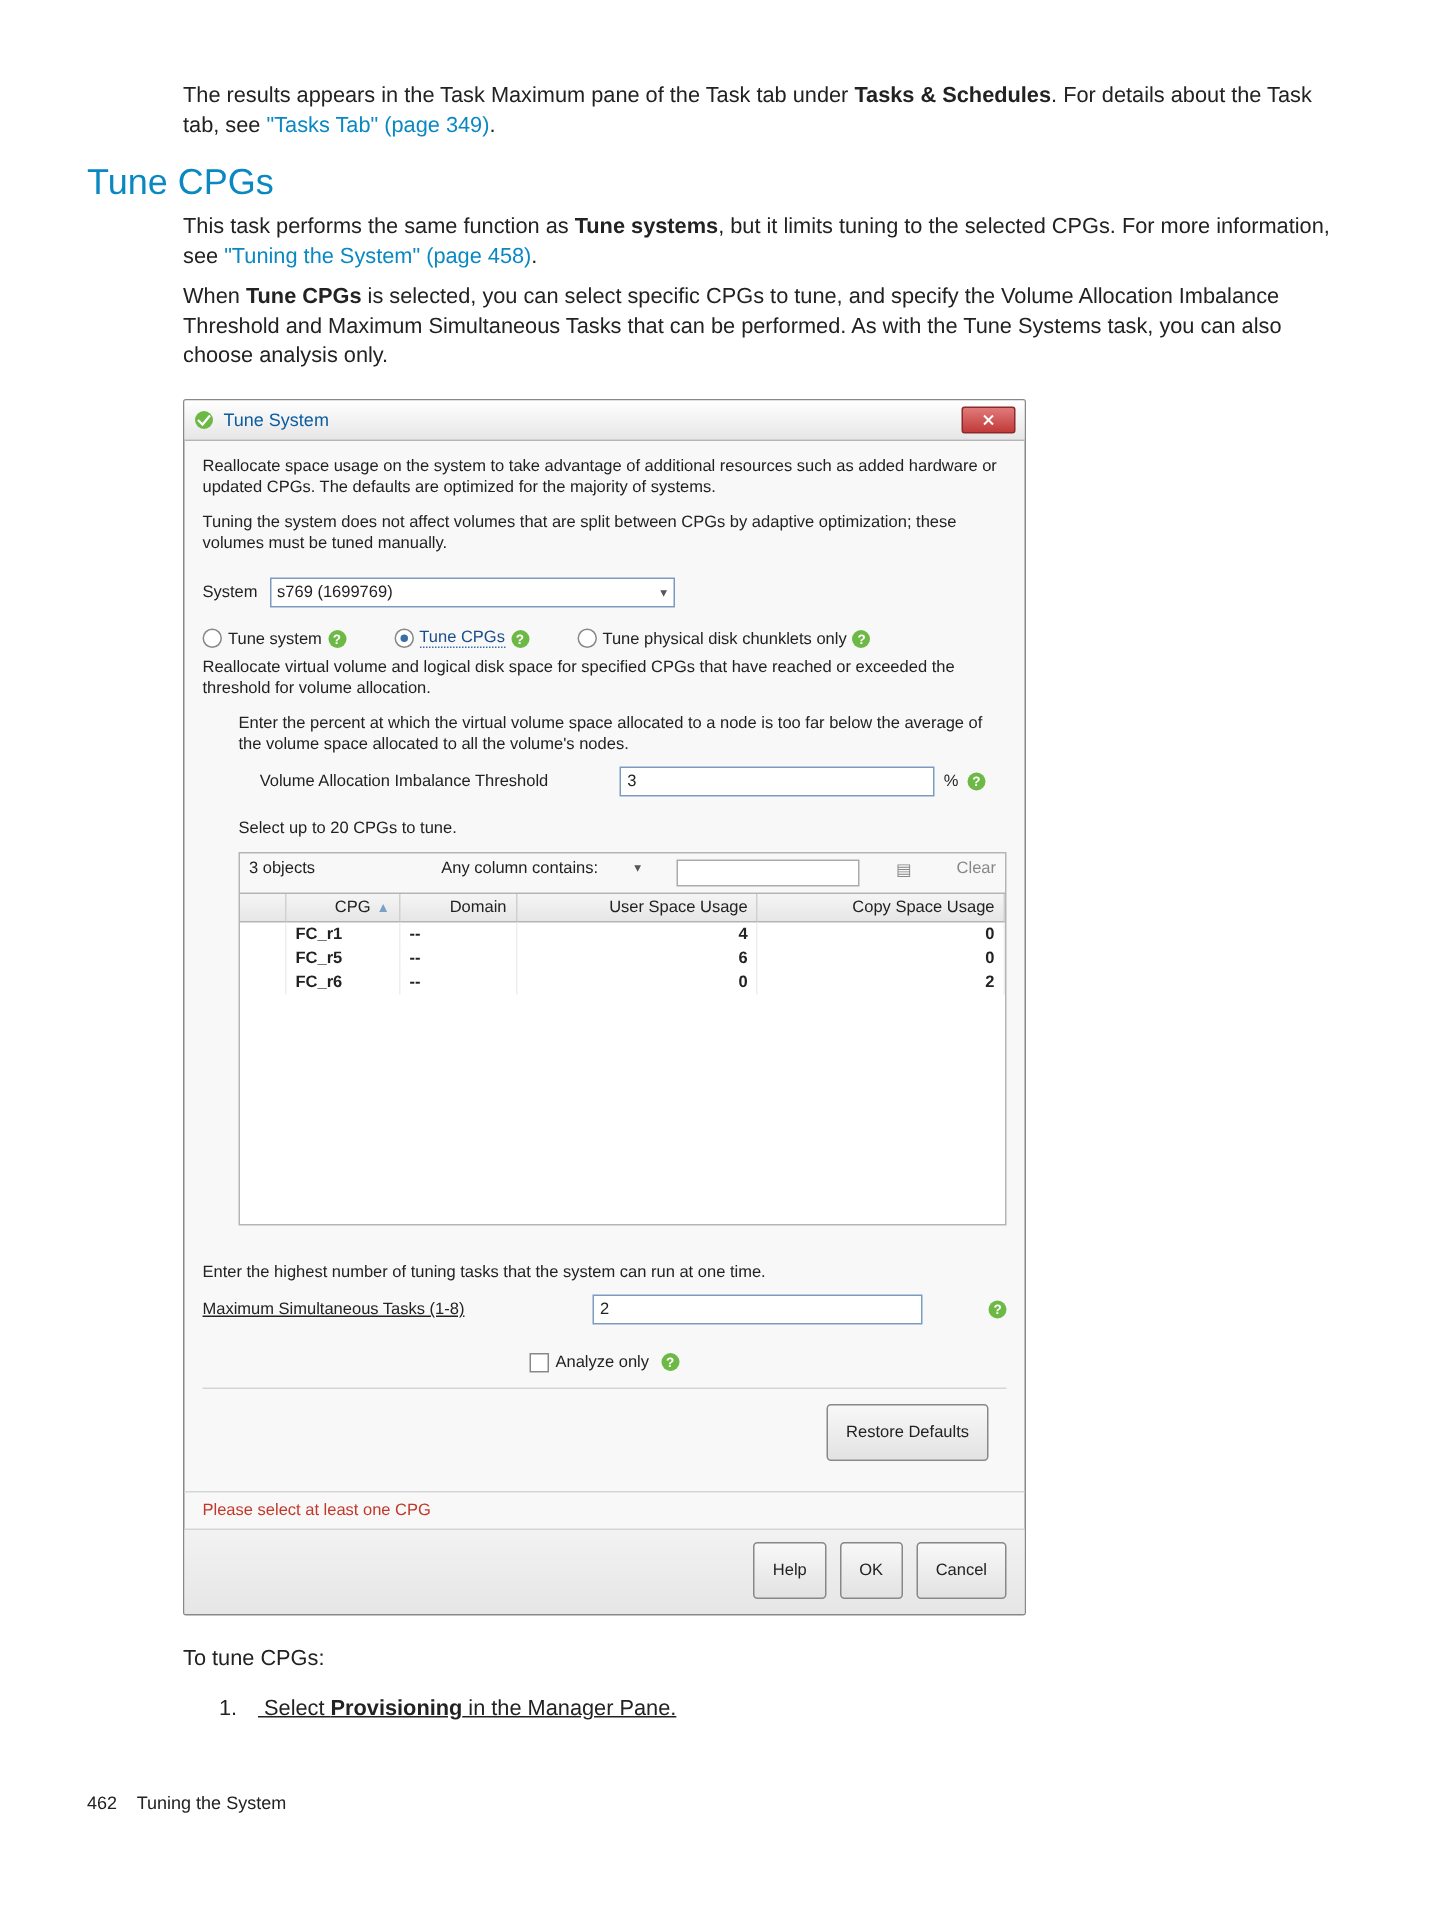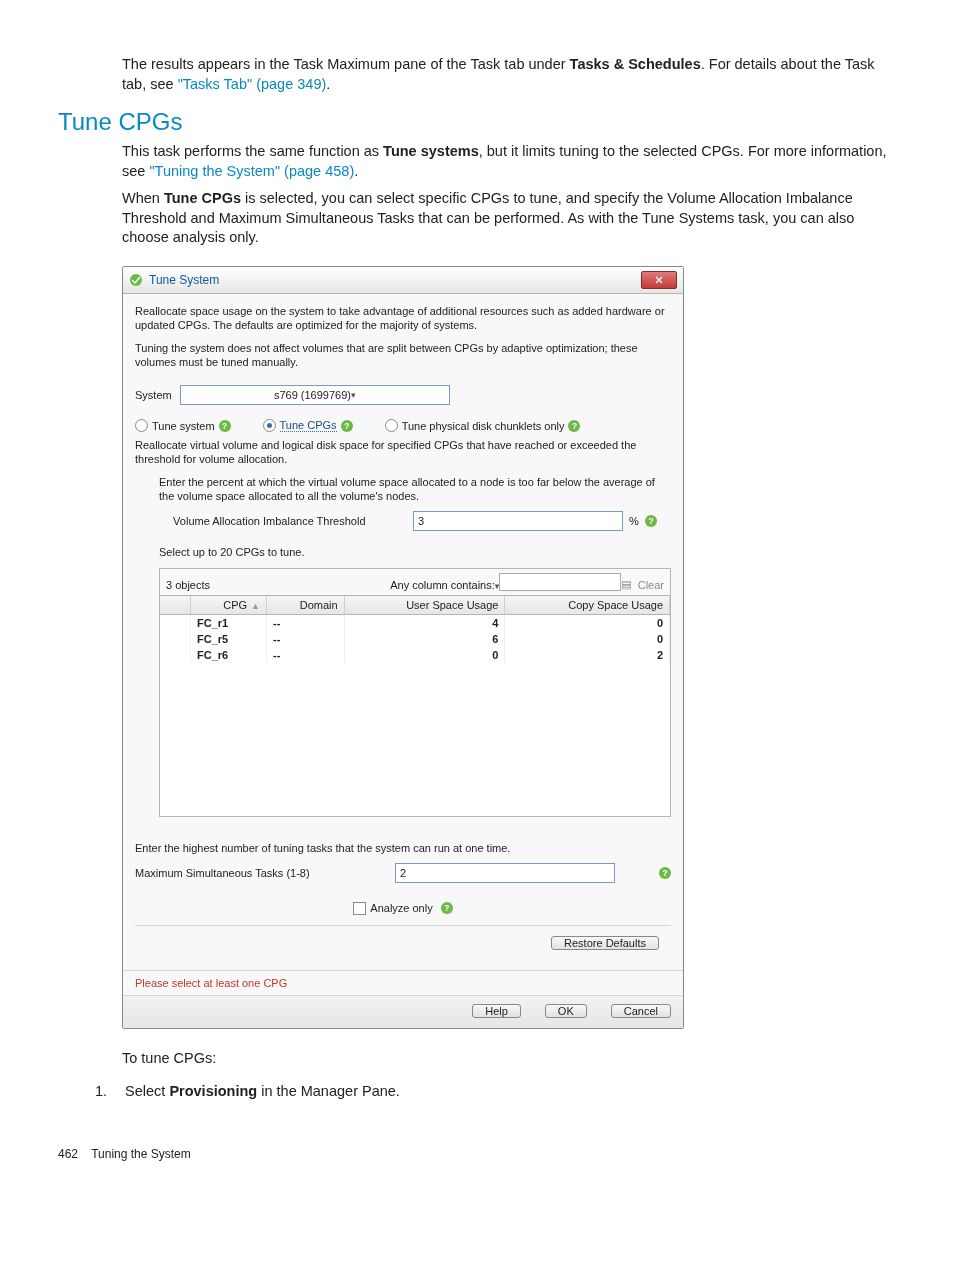--- a/index.html
+++ b/index.html
@@ -27,21 +27,21 @@
   color: #0a88c2;
   margin: 14px 0 6px 0;
 }
 .footer {
   margin-top: 48px;
   font-size: 12px;
   color: #222;
 }
 .footer .pgnum { margin-right: 10px; }
 .to-tune { margin-top: 20px; }
-.list-item { margin-left: 37px; }
+.list-item { margin-left: 88px; text-decoration: underline; }
 .list-item .index { display: inline-block; width: 26px; }
 
 
 .dialog {
   width: 560px;
   margin: 18px 0 0 64px;
   background: #f8f8f8;
   border: 1px solid #888;
   border-radius: 2px;
   font-size: 11px;
@@ -96,24 +96,24 @@
 .radio.checked::after { content: ""; width: 5px; height: 5px; background: #3a6ea8; border-radius: 50%; display:block; }
 .help-icon { width: 12px; height: 12px; background: #6db946; border-radius: 50%; display:inline-flex; align-items:center; justify-content:center; color:#fff; font-weight:bold; font-size:9px; }
 .dotted-underline { border-bottom: 1px dotted #3a6ea8; color: #1a4d8a; }
 .indent { margin-left: 24px; }
 .field-row { display: flex; align-items:center; margin: 6px 0; justify-content: center; }
 .field-row .lbl { flex: 0 0 auto; }
 .textbox { border: 1px solid #7a9ac0; background:#fff; height:18px; padding:0 4px; display:inline-flex; align-items:center; font-size:11px; }
 .percent { margin: 0 6px; }
 .table-wrapper { border: 1px solid #b5b5b5; margin-top: 4px; }
 .table-header-bar {
-  display:flex; align-items:flex-end; padding:4px 6px;
+  display:flex; align-items:flex-start; padding:4px 6px;
   border-bottom: 1px solid #b5b5b5;
   font-size: 11px;
-  gap: 0;
+  gap: 24px;
 }
 .table-header-bar .spacer { flex:1; }
 .search-box { border:1px solid #aaa; background:#fff; width:120px; height:16px; }
 .clear-txt { color:#888; margin-left:6px; }
 .grip { color:#888; }
 .data-table { width: 100%; border-collapse: collapse; font-size:11px; }
 .data-table th {
   background: linear-gradient(#f5f5f5, #e6e6e6);
   border-bottom: 1px solid #b5b5b5;
   border-right: 1px solid #d0d0d0;
@@ -127,21 +127,21 @@
   border-right: 1px solid #eee;
   font-weight: bold;
 }
 .sort-arrow { color:#7aa0c9; font-size:9px; margin-left:4px; }
 .table-area { height: 220px; background:#fff; overflow:auto; }
 .cb { width:11px; height:11px; border:1px solid #888; background:#fff; display:inline-block; vertical-align:middle; margin-right:4px; }
 .button-row { padding: 10px 12px; display:flex; justify-content:flex-end; border-top:1px solid #d5d5d5; margin-top:10px; }
 .win-button {
   background: linear-gradient(#f8f8f8, #e2e2e2);
   border: 1px solid #888; border-radius:3px;
-  font-size:11px; padding: 0 12px; margin-left:24px;
+  font-size:11px; padding: 12px 12px; margin-left:9px;
 }
 .validation-msg { color: #c0392b; font-size: 11px; padding: 6px 12px 6px 12px; border-top:1px solid #d5d5d5; }
 .bottom-buttons { padding: 8px 12px 10px; display:flex; justify-content:flex-end; border-top:1px solid #d5d5d5; background: linear-gradient(#f2f2f2, #e6e6e6); }
 </style>
 </head>
 <body>
 <div class="page">
 
 <p class="para first">
   <span>The results appears in the Task Maximum pane of the Task tab under </span><span class="bold">Tasks &amp; Schedules</span><span>. For details about the Task tab, see </span><span class="link">"Tasks Tab" (page 349)</span><span>.</span>
@@ -172,21 +172,21 @@
           </svg>
     </span>
   </div>
 
   <div class="dialog-body">
     <p>Reallocate space usage on the system to take advantage of additional resources such as added hardware or updated CPGs. The defaults are optimized for the majority of systems.</p>
     <p>Tuning the system does not affect volumes that are split between CPGs by adaptive optimization; these volumes must be tuned manually.</p>
 
     <div class="row" style="margin-top:16px;">
       <span class="label-left">System</span>
-      <div class="combo" style="max-width:260px;justify-content:center;">
+      <div class="combo" style="max-width:260px;">
         <span>s769 (1699769)</span>
         <span class="chev">▾</span>
       </div>
     </div>
 
     <div class="radio-row">
       <span class="opt">
         <span class="radio"></span>
         <span>Tune system</span>
         <span class="help-icon">?</span>
@@ -262,21 +262,21 @@
                 <td class="num">2</td>
               </tr>
             </tbody>
           </table>
         </div>
       </div>
     </div>
 
     <p style="margin-top:24px;">Enter the highest number of tuning tasks that the system can run at one time.</p>
     <div class="field-row">
-      <span class="lbl" style="width:260px;">Maximum Simultaneous Tasks (1-8)</span>
+      <span class="lbl" style="width:260px;text-decoration:underline;">Maximum Simultaneous Tasks (1-8)</span>
       <span class="textbox" style="width:210px;">
             <span>2</span>
           </span>
       <span style="flex:1"></span>
       <span class="help-icon">?</span>
     </div>
 
     <div class="field-row" style="margin-top:19px;">
       <span class="cb"></span>
       <span>Analyze only</span>

